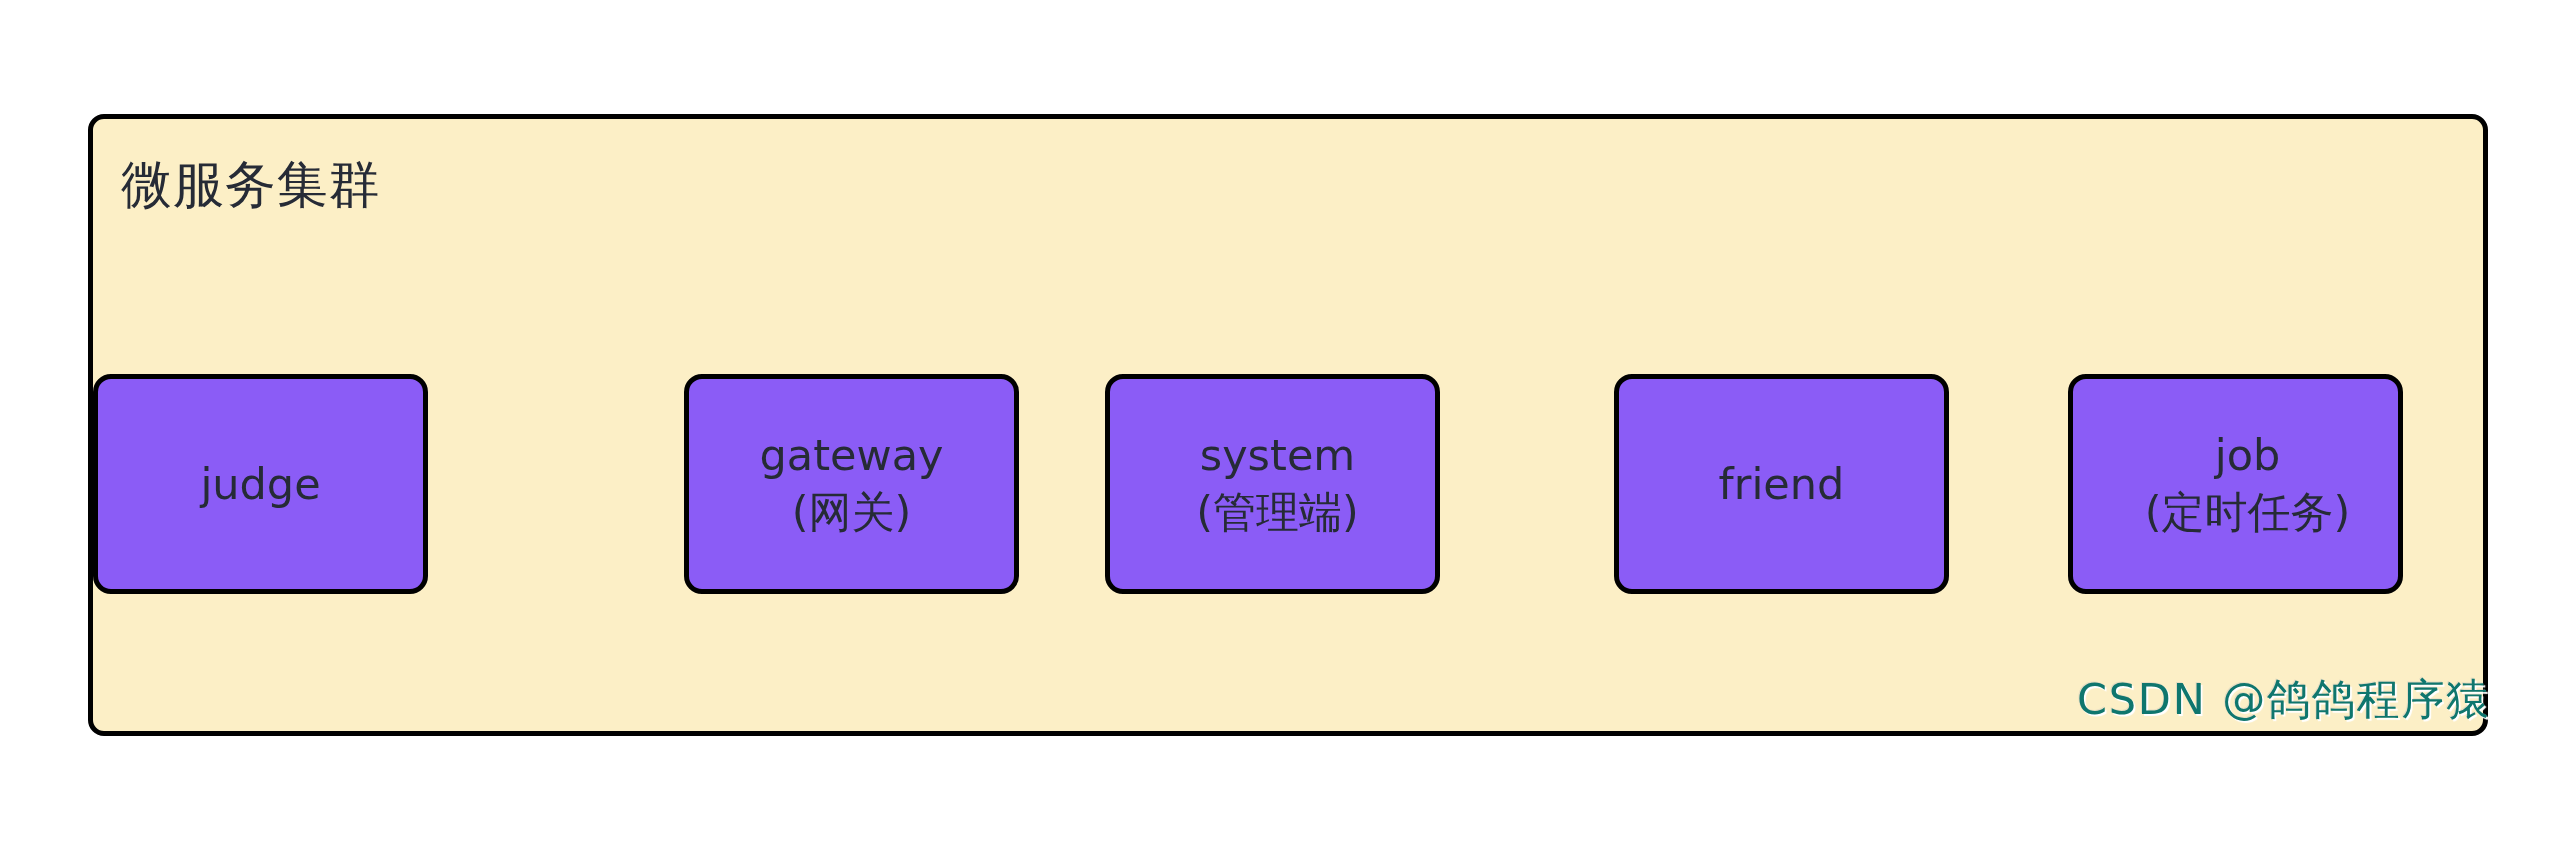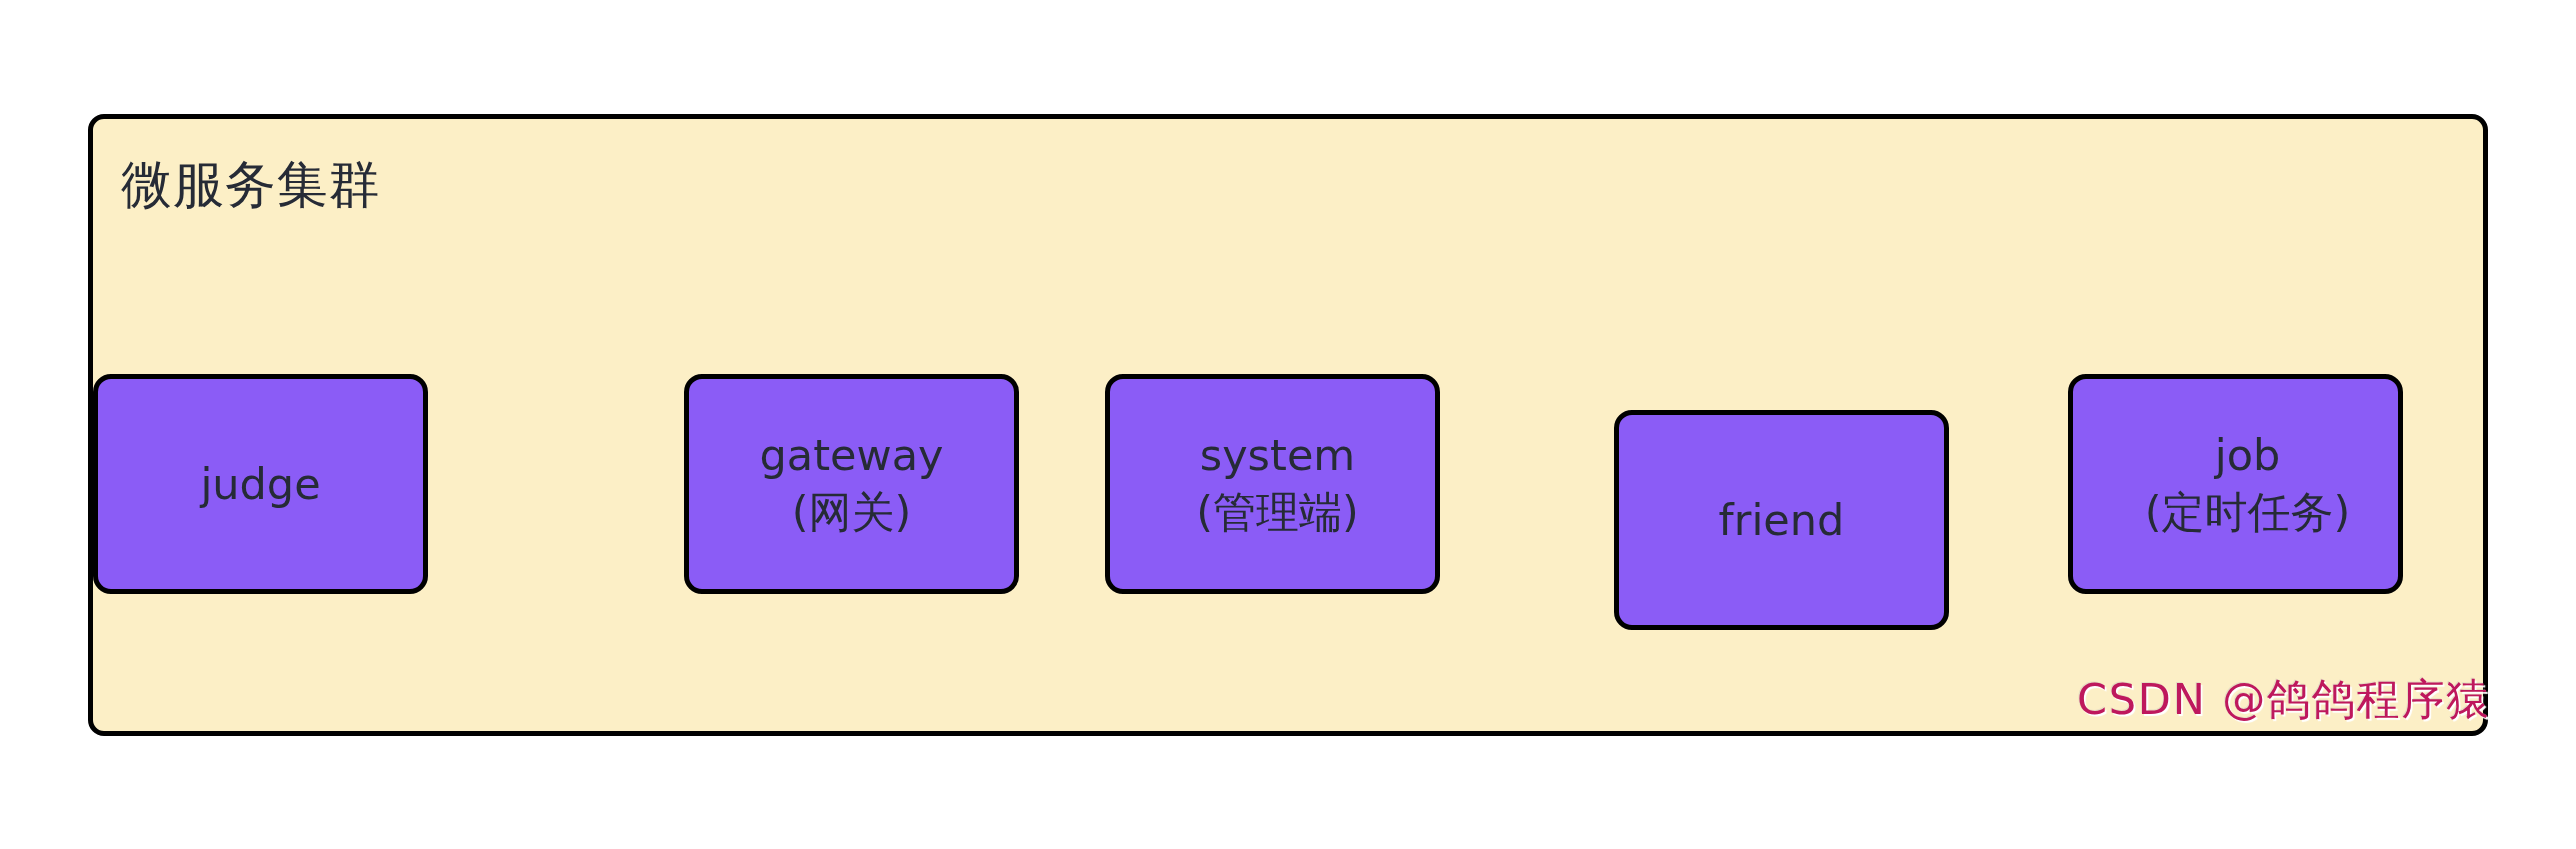--- a/index.html
+++ b/index.html
@@ -48,39 +48,39 @@
     display: flex;
     flex-direction: column;
     align-items: center;
     justify-content: center;
     text-align: center;
     color: #262B36;
   }
   .service-box:nth-of-type(1) { left: 77px;  }
   .service-box:nth-of-type(2) { left: 575px; margin-left: 16px; }
   .service-box:nth-of-type(3) { left: 1012px; padding-left: 10px; }
-  .service-box:nth-of-type(4) { left: 1521px; margin-top: 36px; }
+  .service-box:nth-of-type(4) { left: 1521px; }
   .service-box:nth-of-type(5) { left: 1975px; padding-left: 24px; }
   .service-name {
     font-size: 43px;
     line-height: 57px;
     white-space: nowrap;
   }
   .service-cn {
     font-size: 43px;
     line-height: 57px;
     white-space: nowrap;
   }
   .watermark {
     position: absolute;
     right: 85px;
     bottom: 10.8px;
     font-size: 43px;
     letter-spacing: 1.8px;
-    color: #be185d;
+    color: #0f766e;
     text-shadow: 1.8px 1.8px 0.9px #ffffff, -0.9px -0.9px 0 rgba(190,190,190,0.35);
     white-space: nowrap;
   }
 </style>
 </head>
 <body>
 
 <div class="page">
 
   <div class="cluster">

